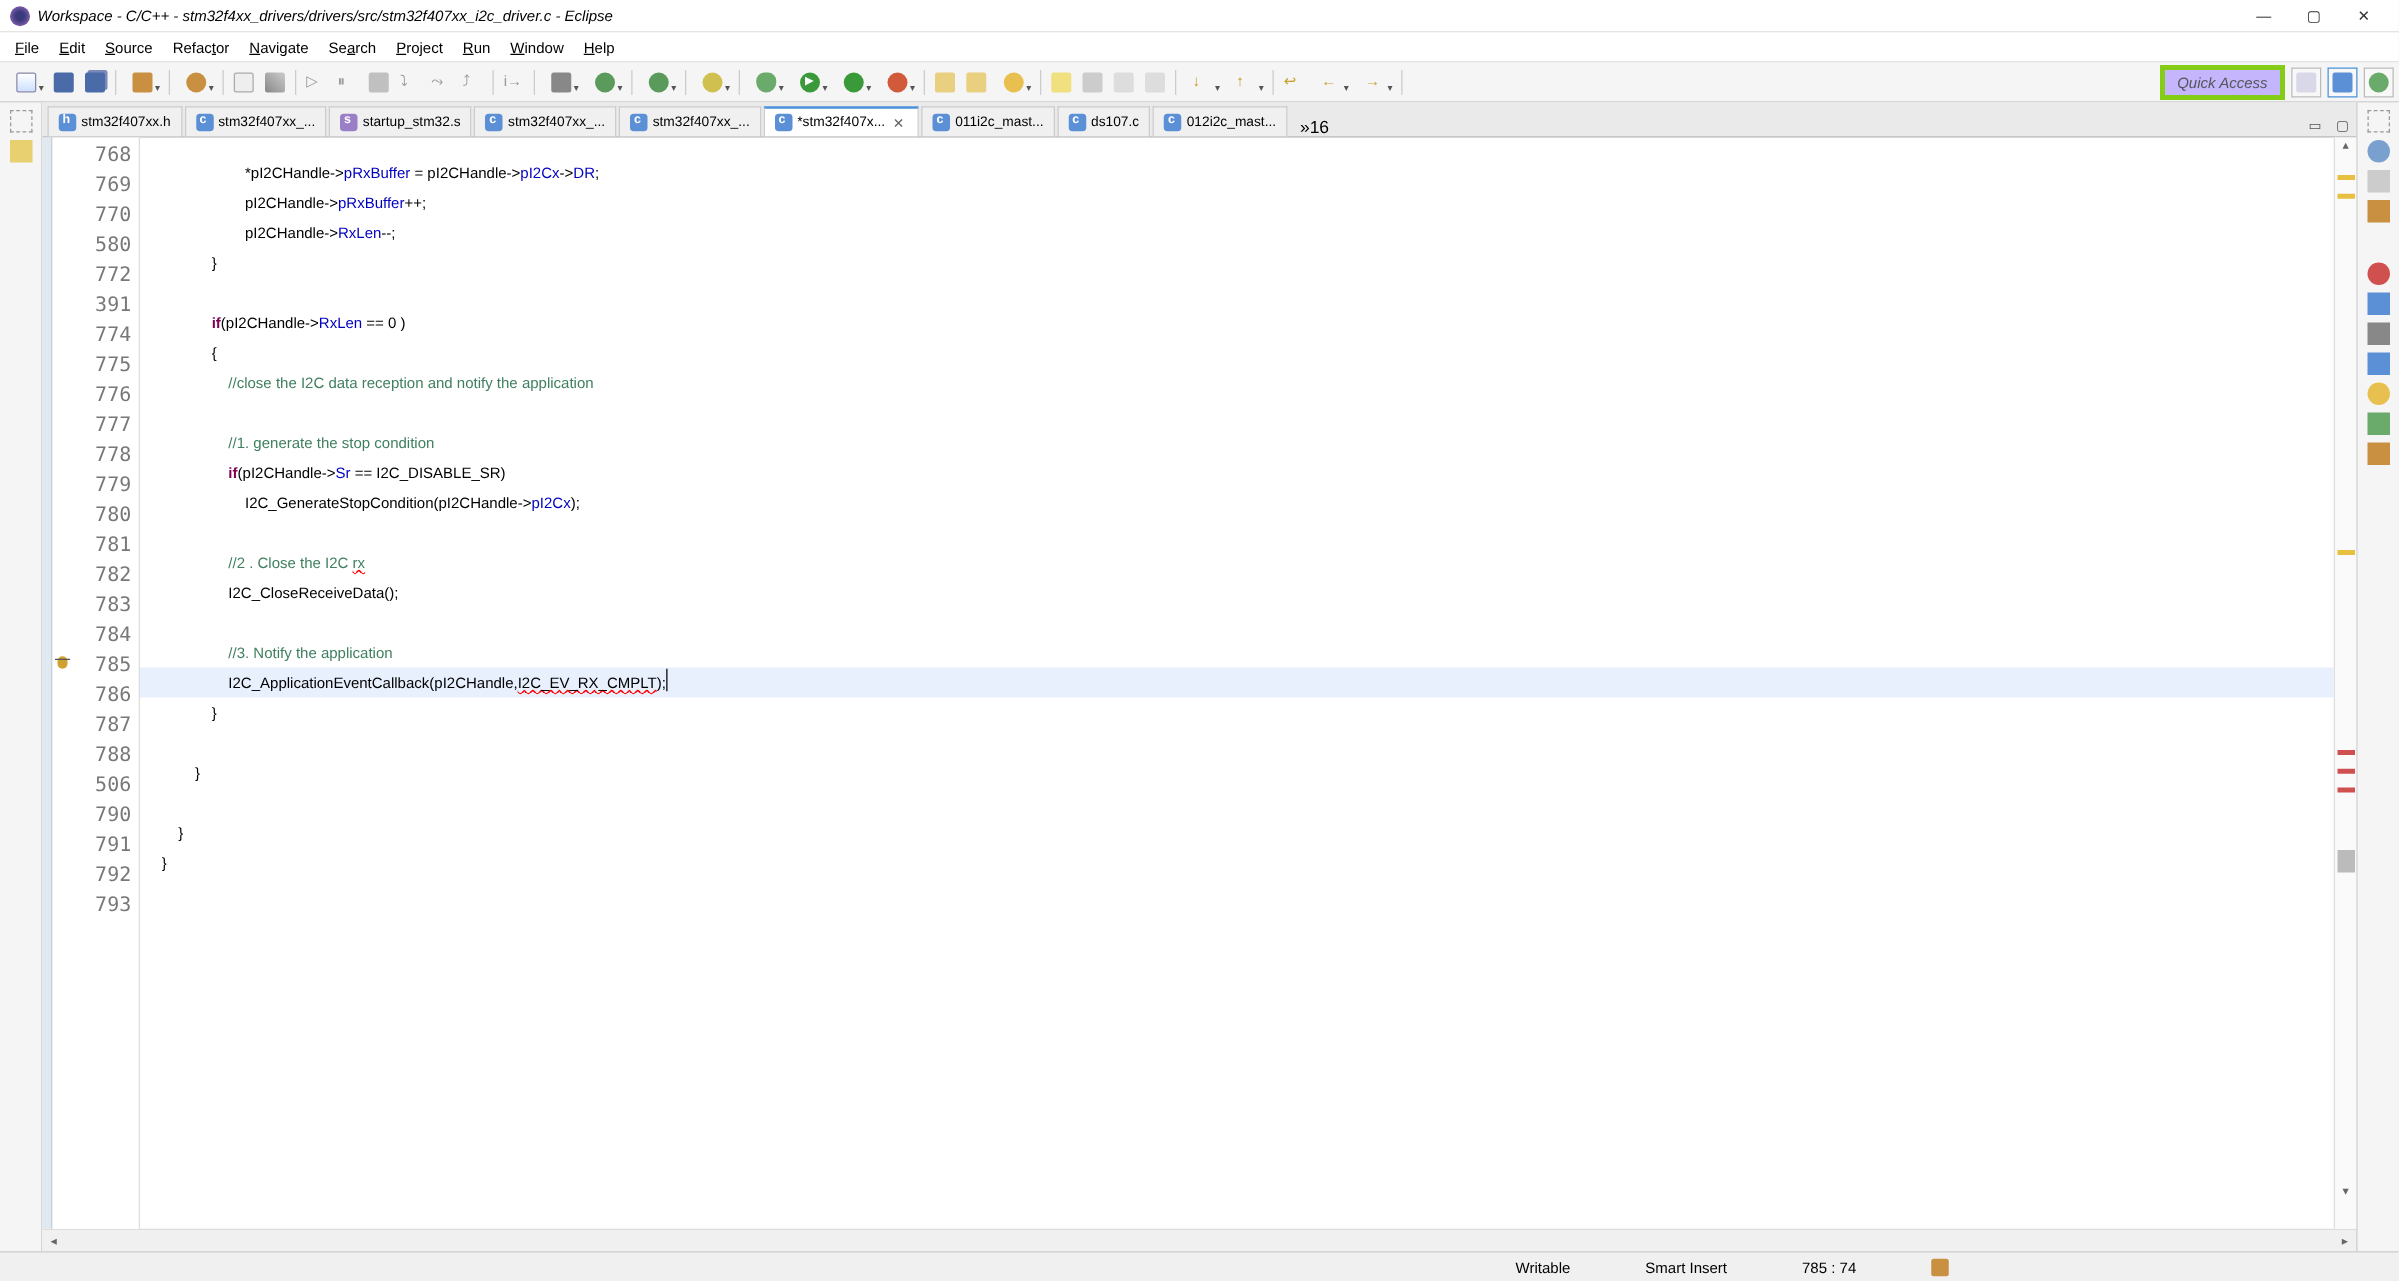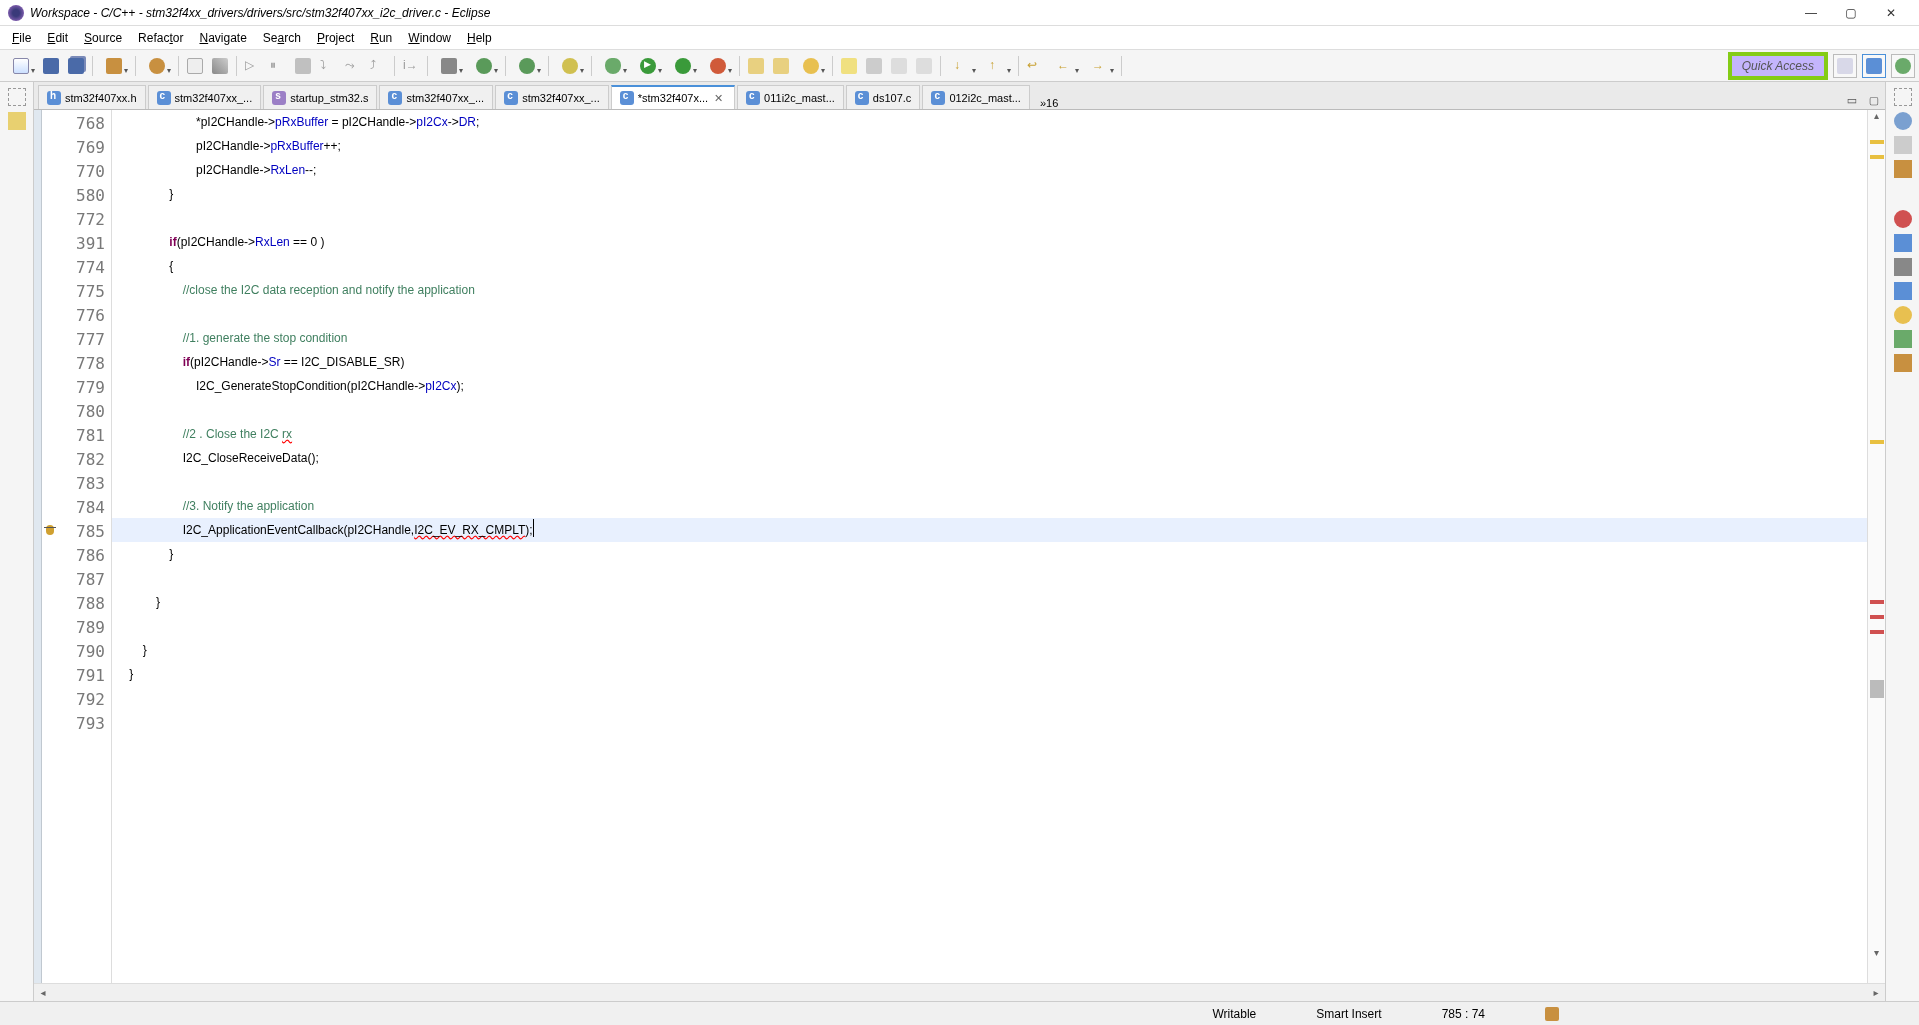--- a/index.html
+++ b/index.html
@@ -34,32 +34,32 @@
 .right-gutter .g-icon { width:18px; height:18px; }
 
 
 .editor-pane { flex: 1; display: flex; flex-direction: column; background: #fff; }
 .tab-bar { height: 28px; background: #eaeaea; display: flex; align-items: flex-end; border-bottom: 1px solid #bbb; padding-left: 4px; }
 .editor-tab { height: 24px; padding: 0 8px; display: flex; align-items: center; gap: 4px; border: 1px solid #ccc; border-bottom: none; background: #f0f0f0; margin-right: 2px; max-width: 150px; }
 .editor-tab.active { background: #fff; border-top: 2px solid #4a90d9; }
 .editor-tab .tab-icon { width: 14px; height: 14px; }
 .editor-tab .tab-label { overflow: hidden; text-overflow: ellipsis; white-space: nowrap; font-size: 11px; }
 .editor-tab .tab-close { width: 12px; height: 12px; font-size: 11px; color: #666; margin-left:2px;}
-.tab-overflow { margin-left: 4px; padding: 0 4px; font-size: 11px; }
+.tab-overflow { margin-left: 4px; padding: 0 4px; font-size: 14px; }
 .tab-bar .tab-spacer { flex: 1; }
 .tab-bar .tab-ctrl { width: 18px; height: 18px; margin: 0 2px; font-size:11px; display:flex; align-items:center; justify-content:center; color:#555;}
 
 
 .code-wrap { flex: 1; display: flex; position: relative; }
 .fold-ruler { width: 8px; background: #e0e8f0; border-right:1px solid #c0c8d0;}
 .line-numbers { width: 54px; background: #fff; border-right: 1px solid #ddd; padding-top: 2px; }
 .line-numbers .ln { height: 24px; text-align: right; padding-right: 6px; color: #787878; font-family: Consolas, monospace; font-size: 16px; line-height: 24px; }
 .marker-bar { width: 16px; background: #fff; }
 .marker-bar .mk { height: 24px; display:flex; align-items:center; justify-content:center;}
-.code-lines { flex: 1; padding-top: 0; font-family: Consolas, monospace; font-size: 16px; line-height: 24px; white-space: pre; overflow: hidden; }
+.code-lines { flex: 1; padding-top: 16px; font-family: Consolas, monospace; font-size: 16px; line-height: 24px; white-space: pre; overflow: hidden; }
 .code-lines .cl { height: 24px; padding-left: 4px; }
 .code-lines .cl.current { background: #e8f0fe; }
 .overview-ruler { width: 18px; background: #fafafa; border-left:1px solid #ddd; position:relative;}
 .overview-ruler .ov-up, .overview-ruler .ov-down { position:absolute; left:0; right:0; height:18px; text-align:center; font-size:10px; color:#666; cursor:pointer;}
 .overview-ruler .ov-up { top:0;} .overview-ruler .ov-down { bottom:18px;}
 .overview-ruler .ov-mark { position:absolute; left:2px; width:14px; height:4px; }
 
 
 .kw { color: #7f0055; font-weight: bold; }
 .cm { color: #3f7f5f; }
@@ -345,21 +345,21 @@
           <div class="ln">779</div>
           <div class="ln">780</div>
           <div class="ln">781</div>
           <div class="ln">782</div>
           <div class="ln">783</div>
           <div class="ln">784</div>
           <div class="ln">785</div>
           <div class="ln">786</div>
           <div class="ln">787</div>
           <div class="ln">788</div>
-          <div class="ln">789</div>
+          <div class="ln">506</div>
           <div class="ln">790</div>
           <div class="ln">791</div>
           <div class="ln">792</div>
           <div class="ln">793</div>
         </div>
       <div class="code-lines" id="code-lines"><div class="cl">                        *pI2CHandle-&gt;<span class="fld">pRxBuffer</span> = pI2CHandle-&gt;<span class="fld">pI2Cx</span>-&gt;<span class="fld">DR</span>;</div><div class="cl">                        pI2CHandle-&gt;<span class="fld">pRxBuffer</span>++;</div><div class="cl">                        pI2CHandle-&gt;<span class="fld">RxLen</span>--;</div><div class="cl">                }</div><div class="cl"></div><div class="cl">                <span class="kw">if</span>(pI2CHandle-&gt;<span class="fld">RxLen</span> == 0 )</div><div class="cl">                {</div><div class="cl">                    <span class="cm">//close the I2C data reception and notify the application</span></div><div class="cl"></div><div class="cl">                    <span class="cm">//1. generate the stop condition</span></div><div class="cl">                    <span class="kw">if</span>(pI2CHandle-&gt;<span class="fld">Sr</span> == I2C_DISABLE_SR)</div><div class="cl">                        I2C_GenerateStopCondition(pI2CHandle-&gt;<span class="fld">pI2Cx</span>);</div><div class="cl"></div><div class="cl">                    <span class="cm">//2 . Close the I2C <span class="err">rx</span></span></div><div class="cl">                    I2C_CloseReceiveData();</div><div class="cl"></div><div class="cl">                    <span class="cm">//3. Notify the application</span></div><div class="cl current">                    I2C_ApplicationEventCallback(pI2CHandle,<span class="err">I2C_EV_RX_CMPLT</span>);<span class="cursor"></span></div><div class="cl">                }</div><div class="cl"></div><div class="cl">            }</div><div class="cl"></div><div class="cl">        }</div><div class="cl">    }</div><div class="cl"></div><div class="cl"></div></div>
       <div class="overview-ruler">
         <div class="ov-up">▴</div>
         <div class="ov-mark" style="top:30px;background:#e8c040;"></div>
         <div class="ov-mark" style="top:45px;background:#e8c040;"></div>

